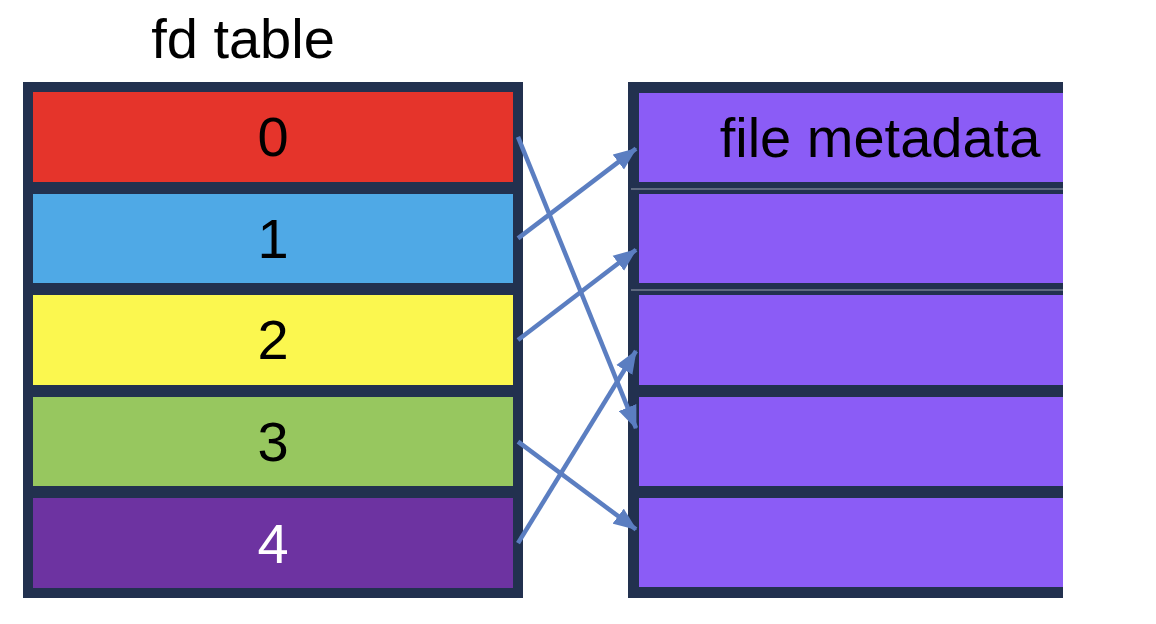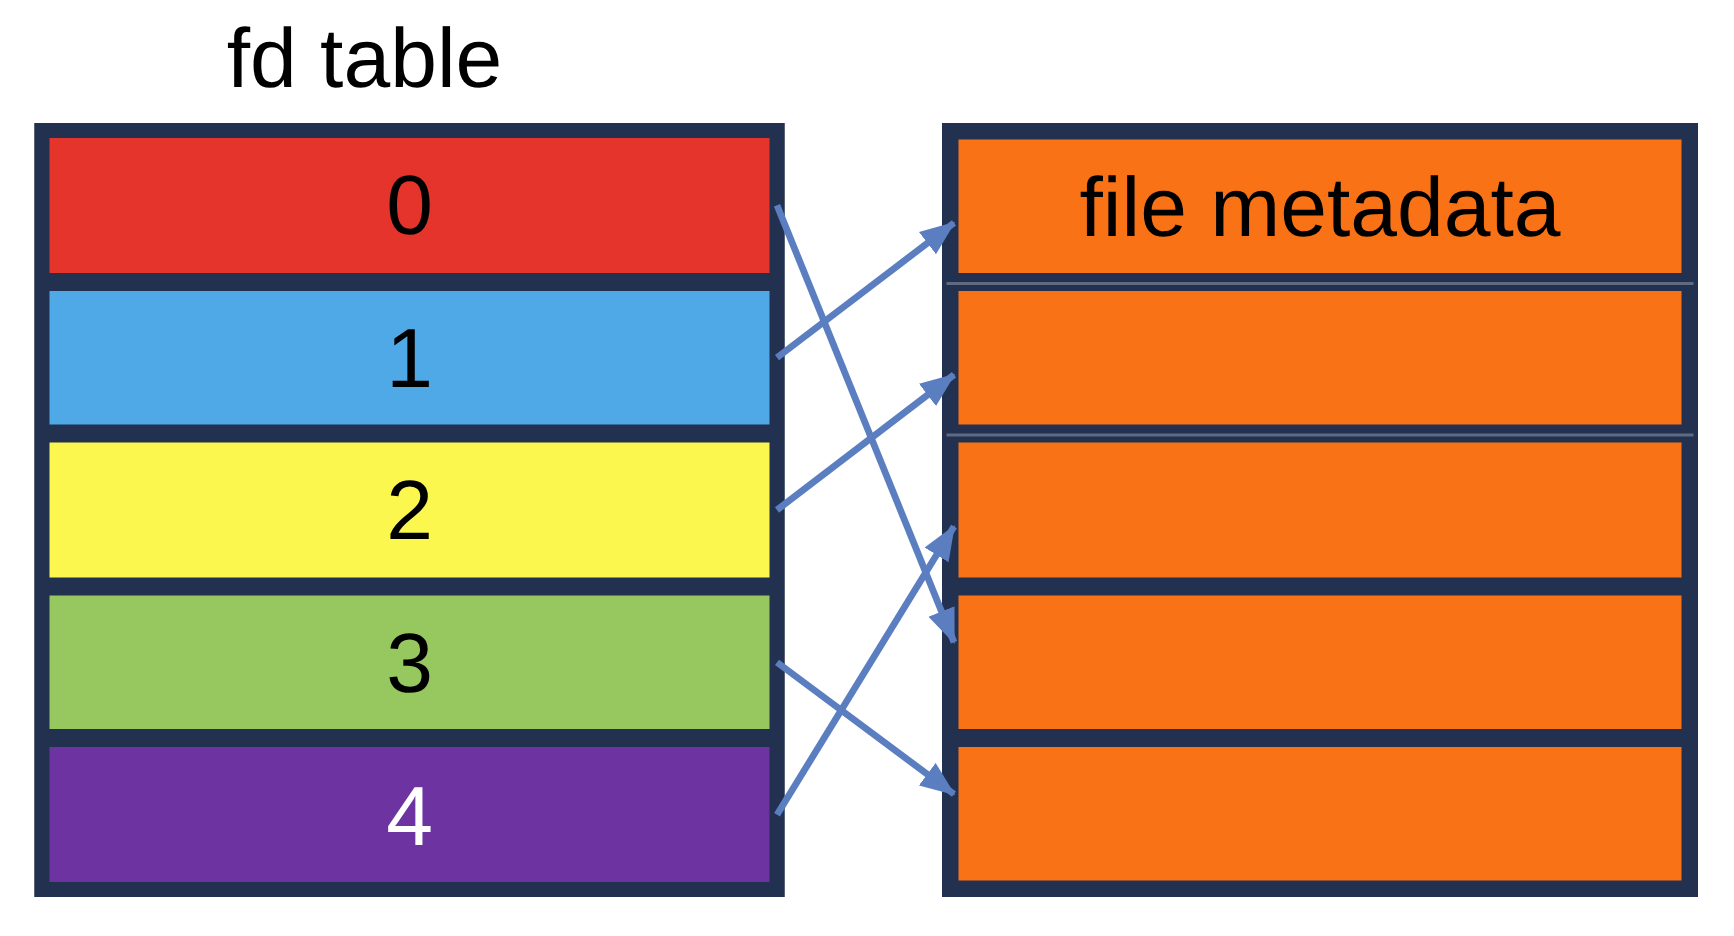--- a/index.html
+++ b/index.html
@@ -3,24 +3,25 @@
 <meta charset="utf-8">
 <style>
   :root{
     --border: #22314f;
     --arrow: #5b7ec1;
     --bg: #ffffff;
   }
   html,body{margin:0;padding:0;background:var(--bg);}
   .stage{
     position:relative;
-    width:1156px;height:624px;
+    width:1039px;height:624px;
     overflow:hidden;
     font-family:"Liberation Sans","DejaVu Sans",sans-serif;
     background:var(--bg);
+    padding-left:24px;
   }
   .title{
     position:absolute;
     left:23px;top:10px;width:440px;
     text-align:center;
     font-size:56px;line-height:1.05;
     color:#000;
     white-space:nowrap;
   }
   .tbl{
@@ -33,21 +34,21 @@
     gap:12px;
   }
   .fd-table{left:23px;width:500px;}
   .md-table{left:628px;width:504px;border-width:11px;}
   .row{
     position:relative;
     flex:1 1 0;
     display:flex;align-items:center;justify-content:center;
     font-size:56px;
     color:#000;
-    background:#f97316;
+    background:#8b5cf6;
   }
   .md-row.dbl::after{
     content:"";
     position:absolute;
     left:-8px;right:-8px;bottom:-8px;height:2px;
     background:rgba(255,255,255,0.28);
     pointer-events:none;
   }
   #arrows{
     position:absolute;left:0;top:0;

